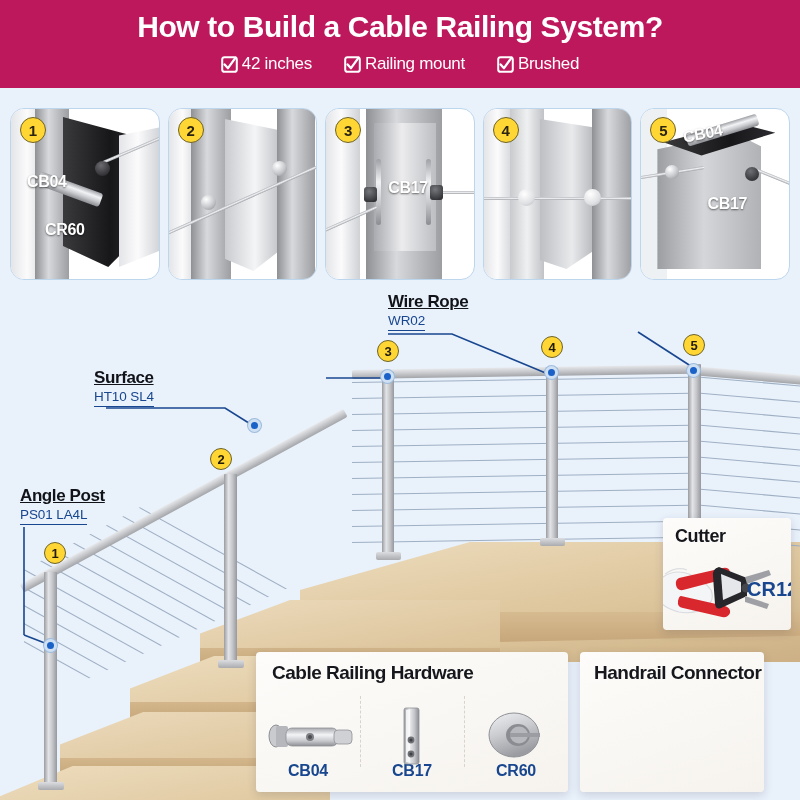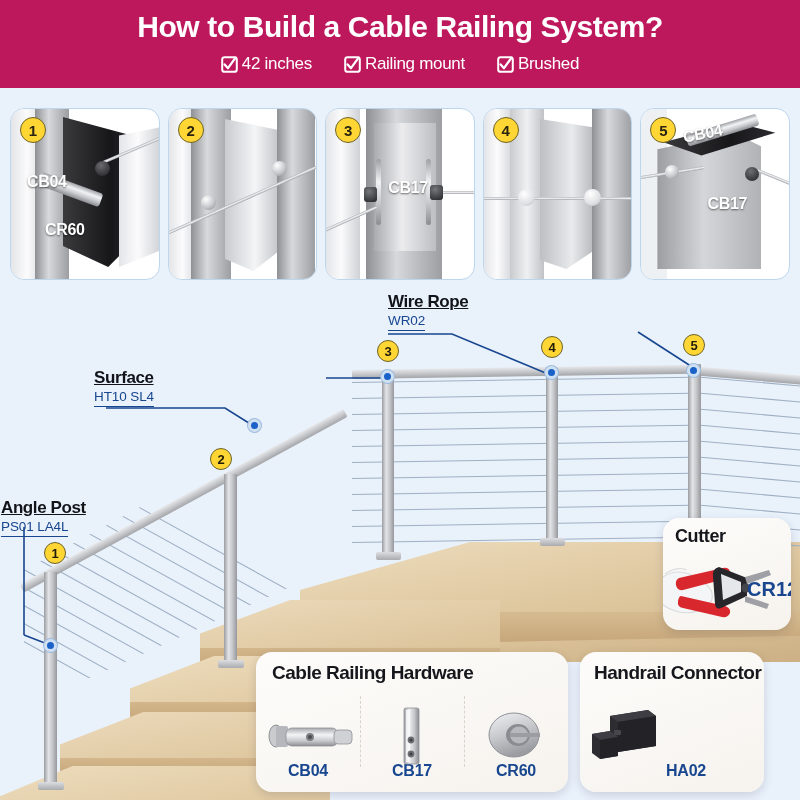--- a/index.html
+++ b/index.html
@@ -141,21 +141,21 @@
     position: absolute; width: 22px; height: 22px; border-radius: 50%;
     background: #ffd634; border: 1.5px solid #6d6327;
     color: #211c08; font-size: 13px; font-weight: bold;
     display: flex; align-items: center; justify-content: center;
   }
 
   
   .prod-card {
     position: absolute;
     background: linear-gradient(160deg,#fdfcfa,#f6f3ee);
-    border-radius: 16px;
+    border-radius: 4px;
     box-shadow: 0 3px 10px rgba(40,40,60,.16);
     overflow: hidden;
   }
   .prod-card-title {
     font-size: 19px; font-weight: bold; color: #15171c;
     letter-spacing: -0.5px; white-space: nowrap;
   }
   .prod-items { display: flex; height: 100%; }
   .prod-item {
     flex: 1 1 0; position: relative;
@@ -422,21 +422,21 @@
   <div class="dot" style="left:381px;top:88px;"></div>
   <div class="dot" style="left:545px;top:84px;"></div>
   <div class="dot" style="left:687px;top:82px;"></div>
 
   <div class="num-badge" style="left:44px;top:260px;">1</div>
   <div class="num-badge" style="left:210px;top:166px;">2</div>
   <div class="num-badge" style="left:377px;top:58px;">3</div>
   <div class="num-badge" style="left:541px;top:54px;">4</div>
   <div class="num-badge" style="left:683px;top:52px;">5</div>
 
-  <div class="callout" style="left:1px;top:204px;margin-top:12px;">
+  <div class="callout" style="left:20px;top:204px;">
     <div class="callout-title">Angle Post</div>
     <div class="callout-code">PS01 LA4L</div>
   </div>
 
   <div class="callout" style="left:94px;top:86px;">
     <div class="callout-title">Surface</div>
     <div class="callout-code">HT10 SL4</div>
   </div>
 
 
@@ -533,33 +533,18 @@
         <div class="prod-code" style="margin-bottom:6px;">CR60</div>
       </div>
 
     </div>
   </div>
 
   <div class="prod-card" style="left:580px;top:370px;width:184px;height:140px;">
     <div class="prod-card-title" style="position:absolute;left:14px;top:10px;">Handrail Connector</div>
     <div class="prod-items" style="position:absolute;left:0;top:38px;width:212px;height:96px;">
 
-      <div class="prod-item">
-        <div class="prod-art">
-          <svg width="90" height="58" viewBox="0 0 90 58" style="position:absolute;left:8px;top:0;">
-            <path d="M28 6 L62 2 L70 8 L70 40 L62 46 L28 50 L22 44 L22 28 L10 30 L4 26 L4 44 L10 50 L28 50" fill="none"></path>
-            <polygon points="22,10 60,4 68,10 68,40 30,46 22,40" fill="#2c2c31"></polygon>
-            <polygon points="22,10 60,4 68,10 30,16" fill="#3d3d43"></polygon>
-            <polygon points="30,16 68,10 68,40 30,46" fill="#232327"></polygon>
-            <polygon points="4,28 22,25 30,31 30,50 12,53 4,47" fill="#2c2c31"></polygon>
-            <polygon points="4,28 22,25 30,31 12,34" fill="#3d3d43"></polygon>
-            <polygon points="12,34 30,31 30,50 12,53" fill="#232327"></polygon>
-            <rect x="26" y="24" width="7" height="5" rx="1" fill="#46464c"></rect>
-          </svg>
-        </div>
-        <div class="prod-code" style="margin-bottom:6px;">HA02</div>
-      </div>
 
 
     </div>
   </div>
 
 </div>
 
 </body></html>

